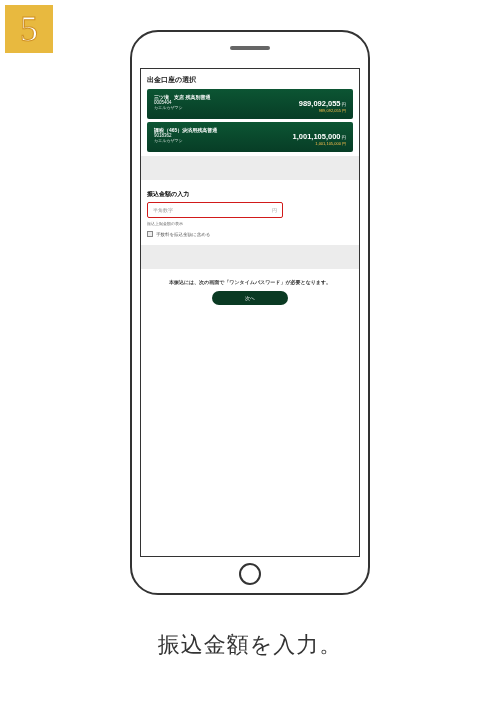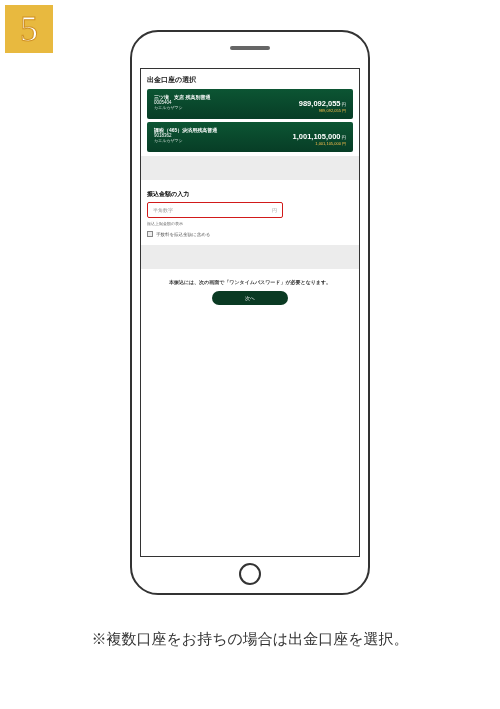--- a/index.html
+++ b/index.html
@@ -249,14 +249,14 @@
       <div class="notice-text">本振込には、次の画面で「ワンタイムパスワード」が必要となります。</div>
 
       <button class="next-btn">次へ</button>
 
     </div>
   </div>
   <div class="phone-home"></div>
 </div>
 
 <div class="caption">
-  <div class="caption-sub">※複数口座をお持ちの場合は出金口座を選択。</div>
+  <div class="caption-main">振込金額を入力。</div>
 </div>
 
 </body></html>

